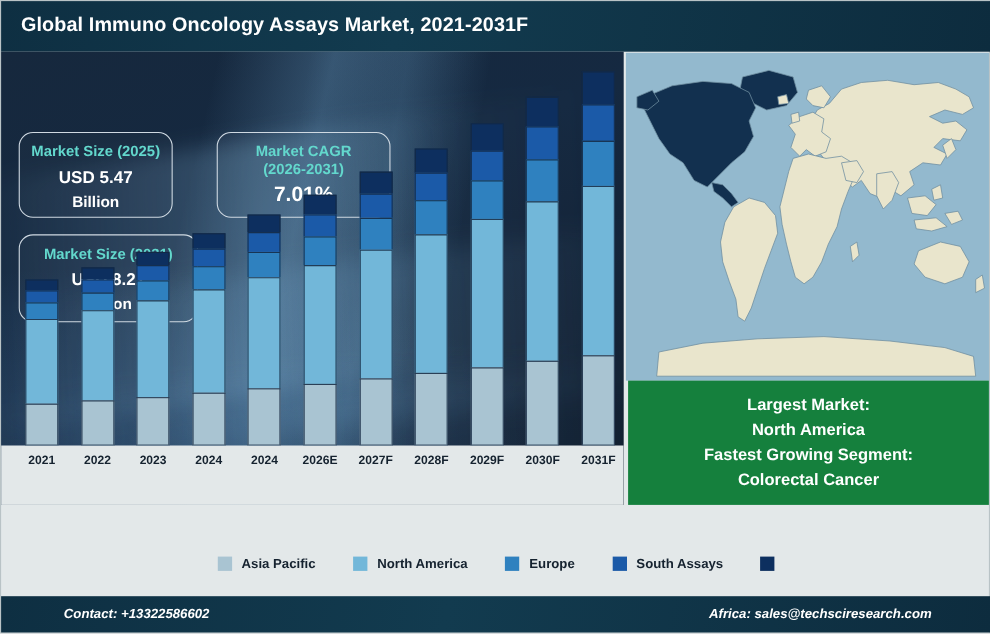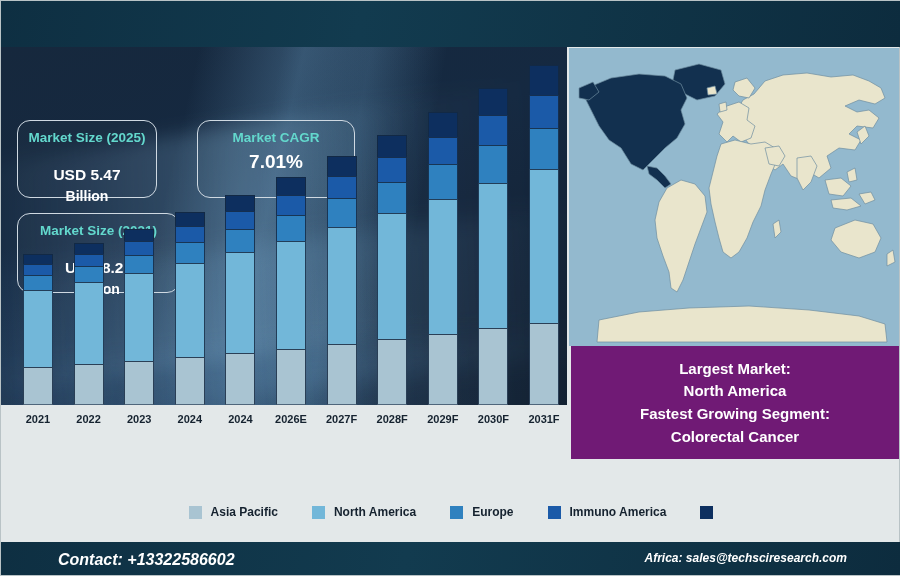--- a/index.html
+++ b/index.html
@@ -76,21 +76,21 @@
     background:rgba(255,255,255,0.02);
   }
   #card-size-2025 { left:16px; top:73px; width:140px; height:78px; }
   #card-cagr     { left:196px; top:73px; width:158px; height:78px; }
   #card-size-2031 { left:16px; top:166px; width:163px; height:80px; }
 
   .stat-label {
     color:#63d8cd; font-size:13.5px; font-weight:bold; line-height:1.2;
   }
   .stat-value {
-    color:#ffffff; font-size:15.5px; font-weight:bold; margin-top:19px; line-height:1.25;
+    color:#ffffff; font-size:15.5px; font-weight:bold; margin-top:6px; line-height:1.25;
   }
   .stat-unit {
     color:#ffffff; font-size:14px; font-weight:bold; margin-top:3px;
   }
   #cagr-value { font-size:19px; margin-top:4px; }
 
   
   #plot {
     position:absolute; left:0; top:0; width:616px; height:412px;
   }
@@ -116,21 +116,21 @@
   #map-panel {
     position:absolute; left:568px; top:47px; width:330px; height:298px;
     background:#93b9ce;
     overflow:hidden;
   }
   #map-panel svg { display:block; width:100%; height:100%; }
 
   
   #info-box {
     position:absolute; left:570px; top:345px; width:328px; height:113px;
-    background:#701a75;
+    background:#15803d;
     display:flex; flex-direction:column; align-items:center; justify-content:center;
     gap:1px;
   }
   .info-line { color:#ffffff; font-size:15px; font-weight:bold; line-height:1.45; }
 
   
   #legend {
     position:absolute; left:0; top:490px; width:900px; height:42px;
     display:flex; align-items:center; justify-content:center;
     gap:0px;
@@ -143,48 +143,50 @@
   .legend-swatch { width:13px; height:13px; display:block; }
   .legend-label { font-size:12px; font-weight:bold; color:#15222f; white-space:nowrap; }
 
   
   #footer {
     position:absolute; left:0; bottom:0; width:900px; height:33px;
     background:linear-gradient(100deg,#0e2f42 0%,#123b4f 45%,#0d2c3e 100%);
   }
   #footer-contact {
     position:absolute; left:57px; top:9px;
-    color:#ffffff; font-size:16px; font-style:italic; font-weight:bold;
+    color:#ffffff; font-size:12px; font-style:italic; font-weight:bold;
   }
   #footer-email {
     position:absolute; right:54px; top:9px;
     color:#ffffff; font-size:12px; font-style:italic; font-weight:bold;
   }
 </style>
 </head>
 <body>
 
 <div id="infographic">
 
   <div id="header">
+    <div id="header-title">Global Immuno Oncology Assays Market, 2021-2031F</div>
   </div>
 
   <div id="chart-panel">
     <div class="swoosh" id="swoosh-a"></div>
     <div class="swoosh" id="swoosh-b"></div>
     <div class="swoosh" id="swoosh-c"></div>
 
     <div class="stat-card" id="card-size-2025">
       <div class="stat-label">Market Size (2025)</div>
       <div class="stat-value">USD 5.47</div>
       <div class="stat-unit">Billion</div>
     </div>
 
     <div class="stat-card" id="card-cagr">
       <div class="stat-label">Market CAGR</div>
+      <div class="stat-label">(2026-2031)</div>
       <div class="stat-value" id="cagr-value">7.01%</div>
     </div>
 
     <div class="stat-card" id="card-size-2031">
       <div class="stat-label">Market Size (2031)</div>
       <div class="stat-value">USD 8.21</div>
       <div class="stat-unit">Billion</div>
     </div>
 
     <div id="plot">
@@ -345,21 +347,21 @@
       <div class="legend-item">
         <span class="legend-swatch" style="background: rgb(114, 183, 217);"></span>
         <span class="legend-label">North America</span>
       </div>
       <div class="legend-item">
         <span class="legend-swatch" style="background: rgb(47, 129, 191);"></span>
         <span class="legend-label">Europe</span>
       </div>
       <div class="legend-item">
         <span class="legend-swatch" style="background: rgb(27, 90, 168);"></span>
-        <span class="legend-label">Immuno America</span>
+        <span class="legend-label">South Assays</span>
       </div>
       <div class="legend-item">
         <span class="legend-swatch" style="background: rgb(13, 47, 95);"></span>
       </div>
     </div>
 
   <div id="footer">
     <div id="footer-contact">Contact: +13322586602</div>
     <div id="footer-email">Africa: sales@techsciresearch.com</div>
   </div>

